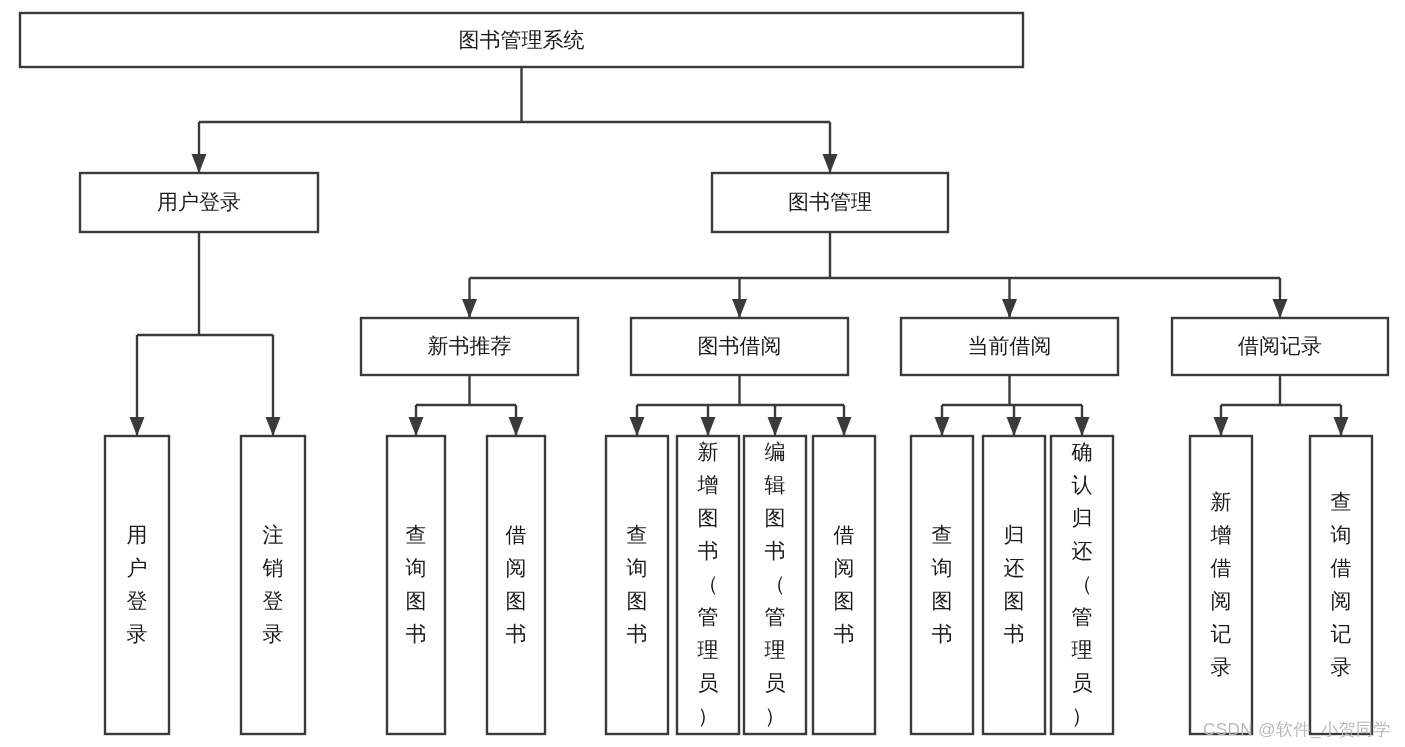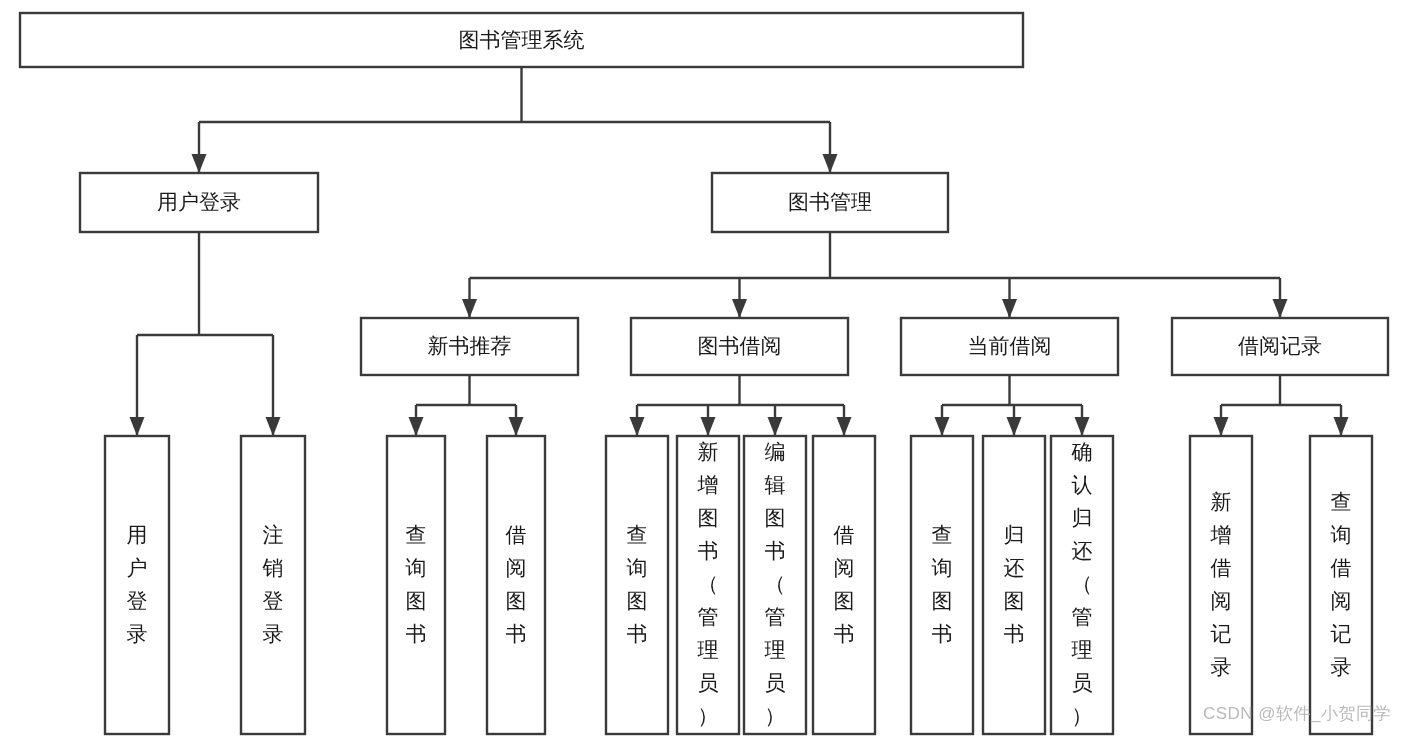--- a/index.html
+++ b/index.html
@@ -53,21 +53,21 @@
     font-family: "Liberation Sans", "DejaVu Sans", sans-serif;
     font-size: 21px;
     fill: #1a1a1a;
     text-anchor: middle;
     dominant-baseline: middle;
     white-space: pre;
   }
   .watermark-text {
     position: absolute;
     right: 14px;
-    bottom: 22px;
+    bottom: 6px;
     font-family: "Liberation Sans", "DejaVu Sans", sans-serif;
     font-size: 17px;
     color: #b9b9b9;
     letter-spacing: 0.5px;
     user-select: none;
     white-space: nowrap;
   }
 </style>
 </head>
 <body>

